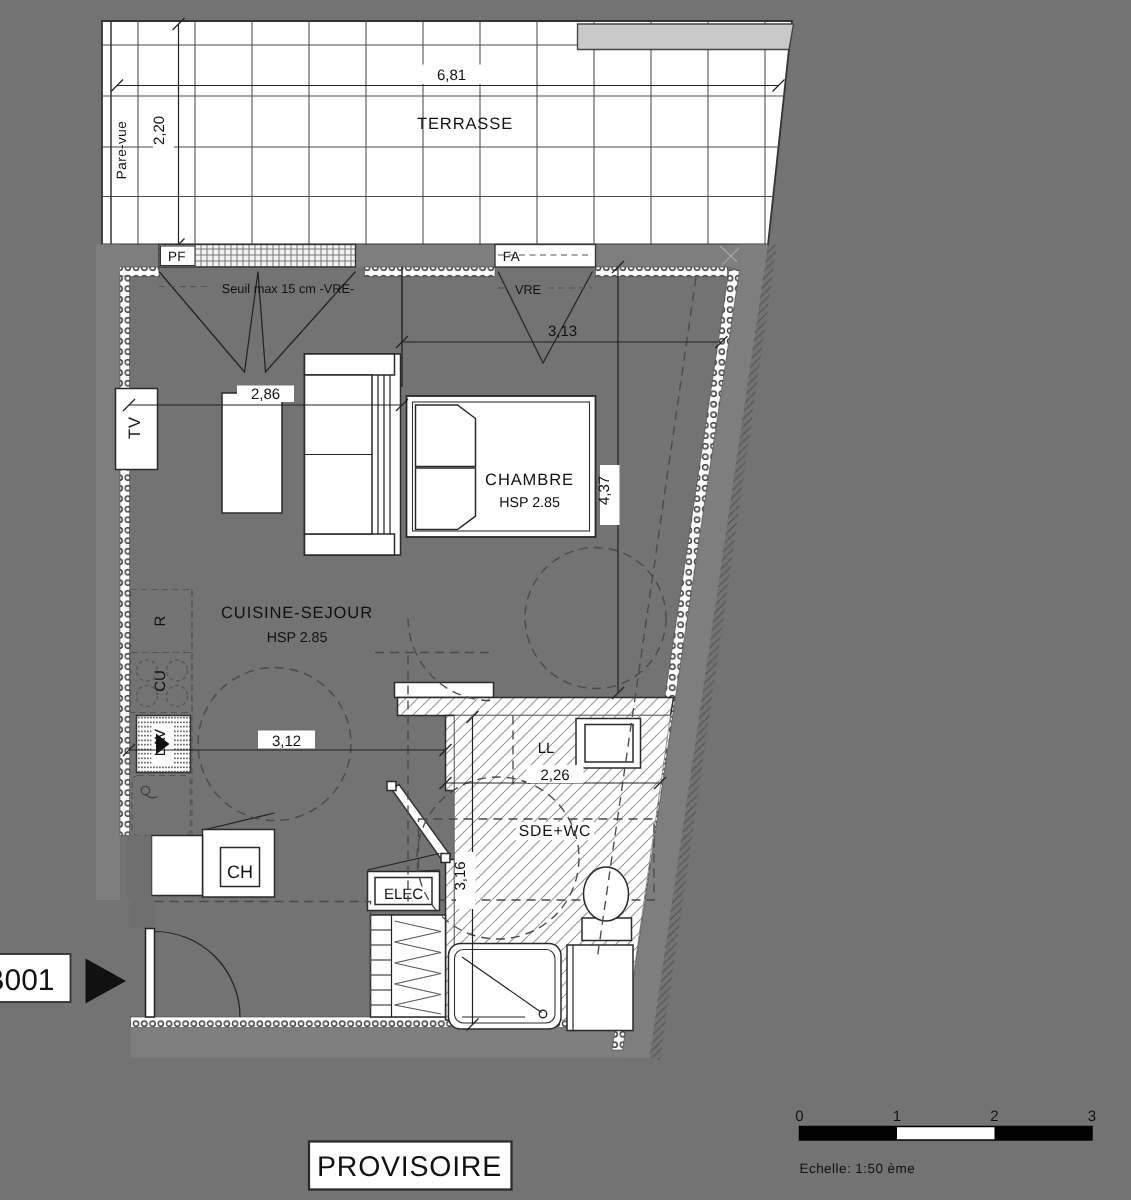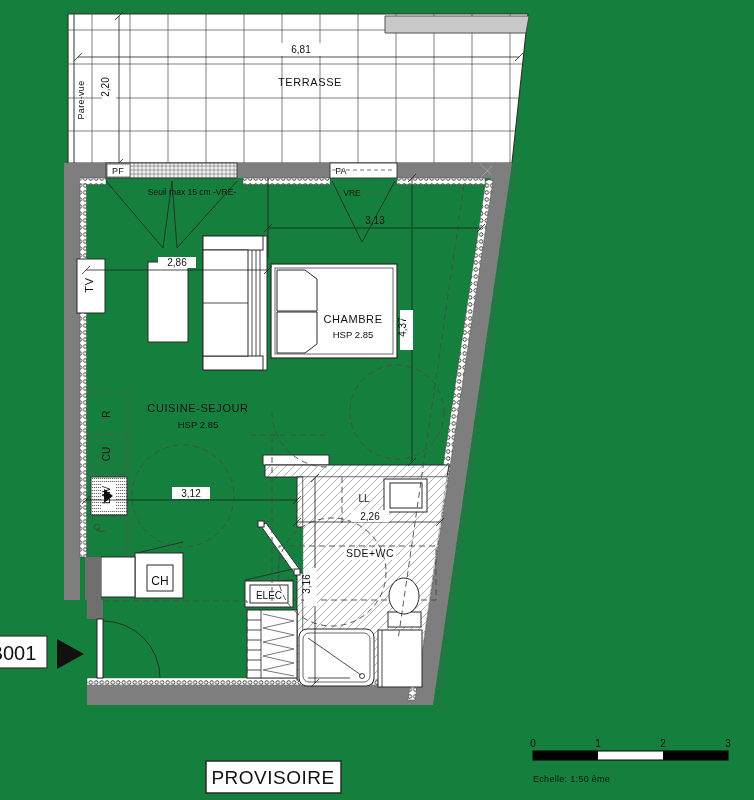--- a/index.html
+++ b/index.html
@@ -1,16 +1,16 @@
 <!DOCTYPE html>
 <html><head>
 <meta charset="utf-8">
 <style>
   html,body{margin:0;padding:0;background:#fff;}
-  .stage{position:relative;width:754px;height:800px;background:#15803d;overflow:hidden;
+  .stage{position:relative;width:754px;height:800px;background:#737373;overflow:hidden;
          font-family:"Liberation Sans", sans-serif;}
   svg{display:block;}
   text{font-family:"Liberation Sans", sans-serif;fill:#111;}
   .s8{font-size:8.5px;}
   .s9{font-size:9px;letter-spacing:.3px;}
   .s95{font-size:9.5px;}
   .s10{font-size:10px;}
   .s105{font-size:10.5px;letter-spacing:.5px;}
   .s11{font-size:11px;letter-spacing:.6px;}
   .s12{font-size:12px;}

